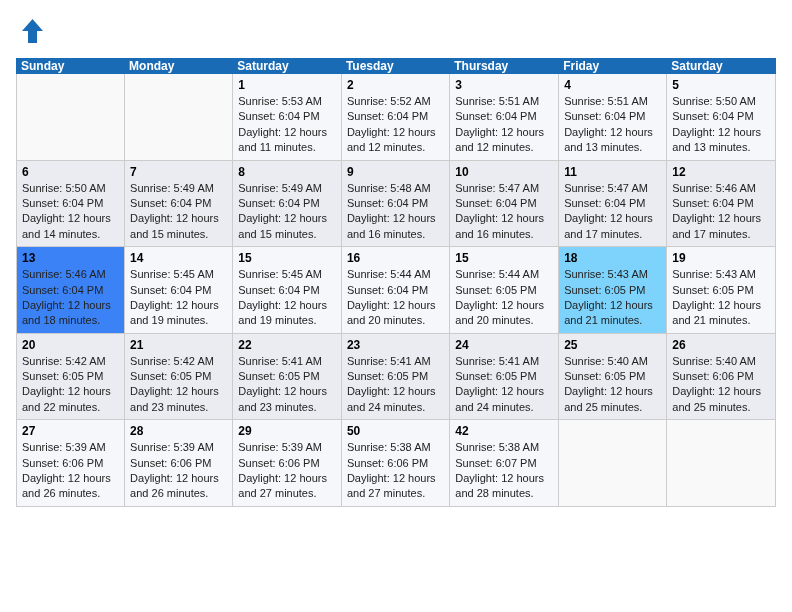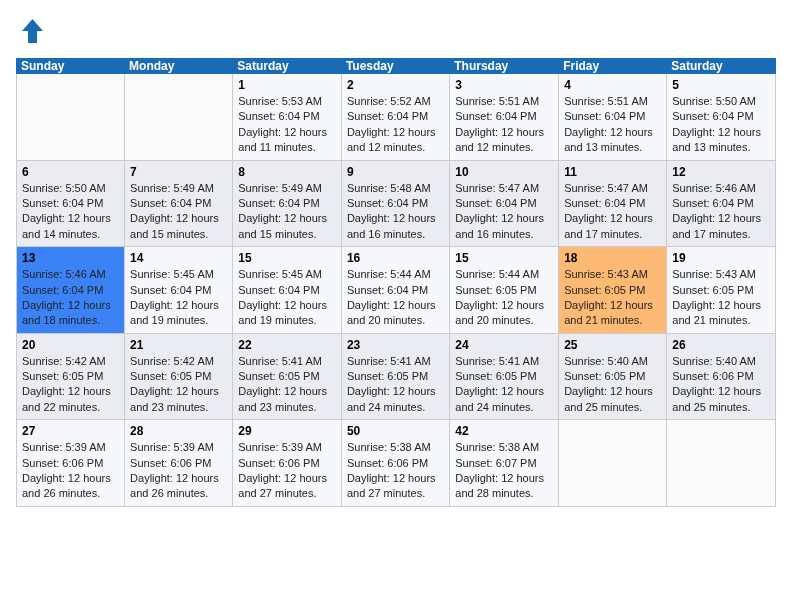--- a/index.html
+++ b/index.html
@@ -213,21 +213,21 @@
           <div class="day-detail">Sunrise: 5:44 AM
 Sunset: 6:04 PM
 Daylight: 12 hours and 20 minutes.</div>
         </td>
         <td style="background: rgb(245, 247, 250);">
           <div class="day-num">15</div>
           <div class="day-detail">Sunrise: 5:44 AM
 Sunset: 6:05 PM
 Daylight: 12 hours and 20 minutes.</div>
         </td>
-        <td style="background: #fdba74;">
+        <td style="background: #7dd3fc;">
           <div class="day-num">18</div>
           <div class="day-detail">Sunrise: 5:43 AM
 Sunset: 6:05 PM
 Daylight: 12 hours and 21 minutes.</div>
         </td>
         <td style="background: rgb(245, 247, 250);">
           <div class="day-num">19</div>
           <div class="day-detail">Sunrise: 5:43 AM
 Sunset: 6:05 PM
 Daylight: 12 hours and 21 minutes.</div>

